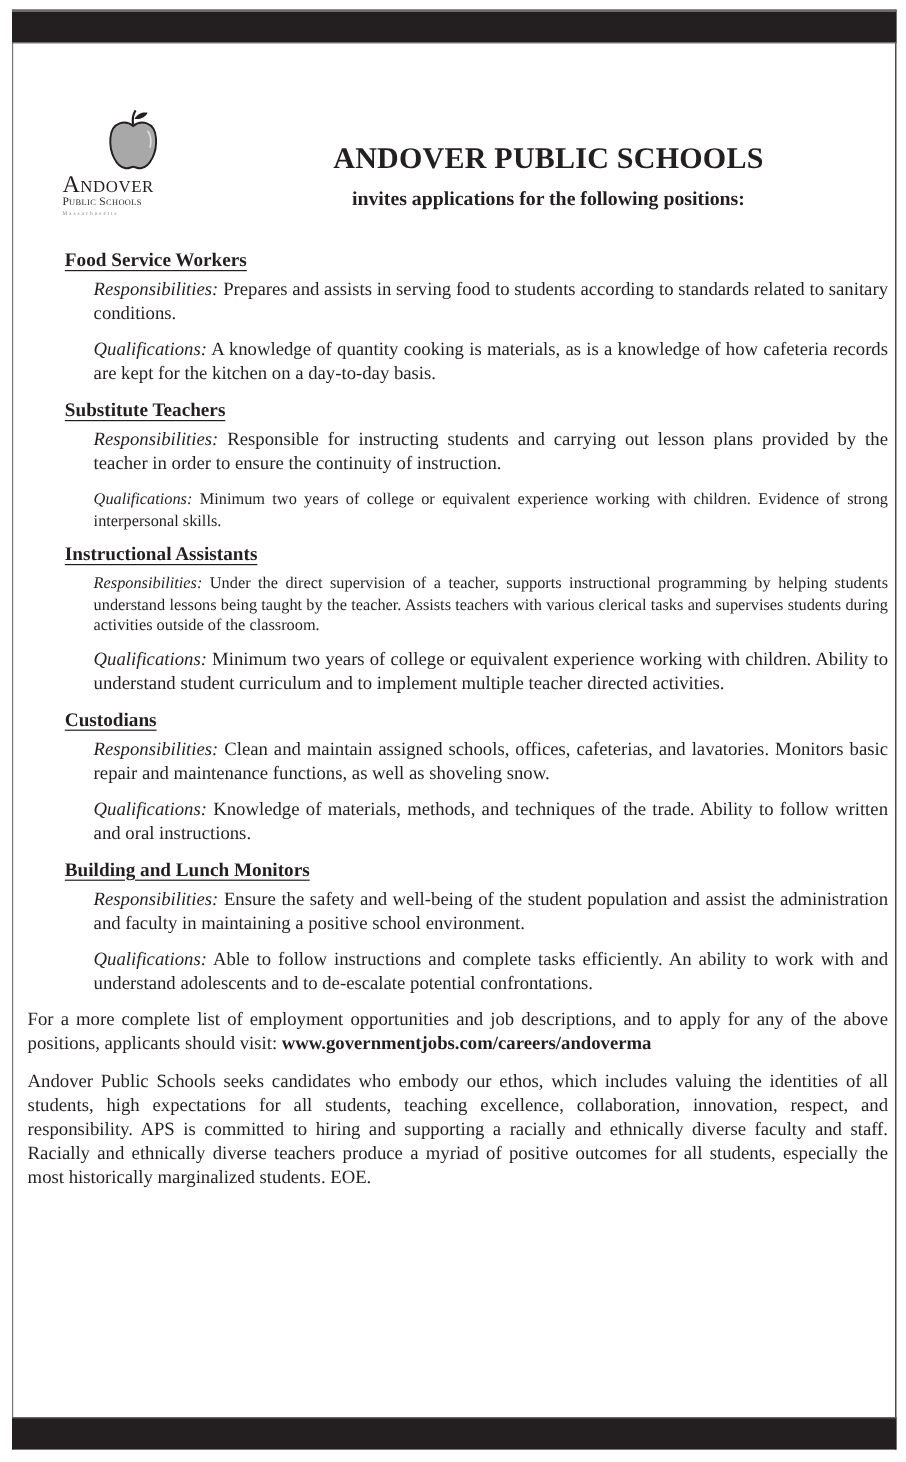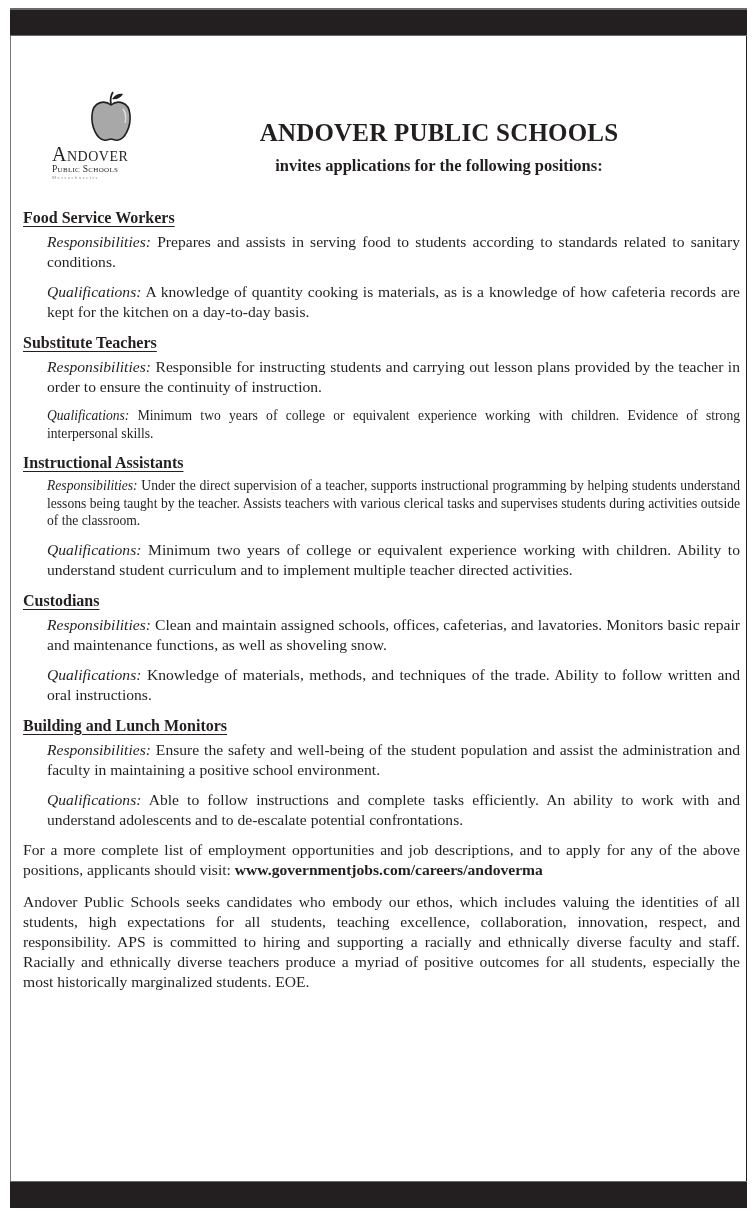--- a/index.html
+++ b/index.html
@@ -9,25 +9,25 @@
              border-left: 1px solid #777; border-right: 1px solid #231f20; box-sizing: border-box; }
     .bar-top { position: absolute; left: 10px; top: 8px; width: 737px; height: 28px;
                background: #231f20; border-top: 2px solid #6b6b6b; border-bottom: 1px solid #6b6b6b; box-sizing: border-box; }
     .bar-bottom { position: absolute; left: 10px; top: 1181px; width: 737px; height: 27px;
                   background: #231f20; border-top: 1px solid #6b6b6b; box-sizing: border-box; }
     .logo { position: absolute; left: 52px; top: 91px; width: 118px; }
     .logo svg { display: block; margin: 0 auto; }
     .logo-name { font-size: 20px; letter-spacing: 0.5px; line-height: 20px; margin-top: 1px; font-variant: small-caps; }
     .logo-sub { font-size: 9.5px; font-variant: small-caps; line-height: 11px; letter-spacing: 0.3px; }
     .logo-state { font-size: 4.5px; letter-spacing: 1.6px; color: #888; line-height: 6px; }
-    .header { position: absolute; left: 214px; top: 118px; width: 450px; text-align: center; }
+    .header { position: absolute; left: 232px; top: 118px; width: 450px; text-align: center; }
     .title { font-weight: bold; font-size: 25px; line-height: 30px; letter-spacing: 0.2px; }
     .subtitle { font-weight: bold; font-size: 16.5px; line-height: 20px; margin-top: 8px; }
     .content { position: absolute; left: 23px; top: 207px; width: 717px; font-size: 15.6px; line-height: 20px; }
-    .section { margin-bottom: 7px; }
+    .section { margin-bottom: 7px; margin-left: 31px; }
     .heading { font-weight: bold; text-decoration: underline; text-underline-offset: 3px;
                font-size: 16px; line-height: 22px; margin-bottom: 3px; display: inline-block; }
     .para { margin-left: 24px; text-align: justify; margin-bottom: 10px; font-family: Liberation Serif, serif; }
     .para.small { font-size: 13.6px; line-height: 17.5px; }
     .label { font-style: italic; }
     .footer-p { text-align: justify; margin-bottom: 12px; }
     .link { font-weight: bold; }
   </style>
 </head>
 <body>

